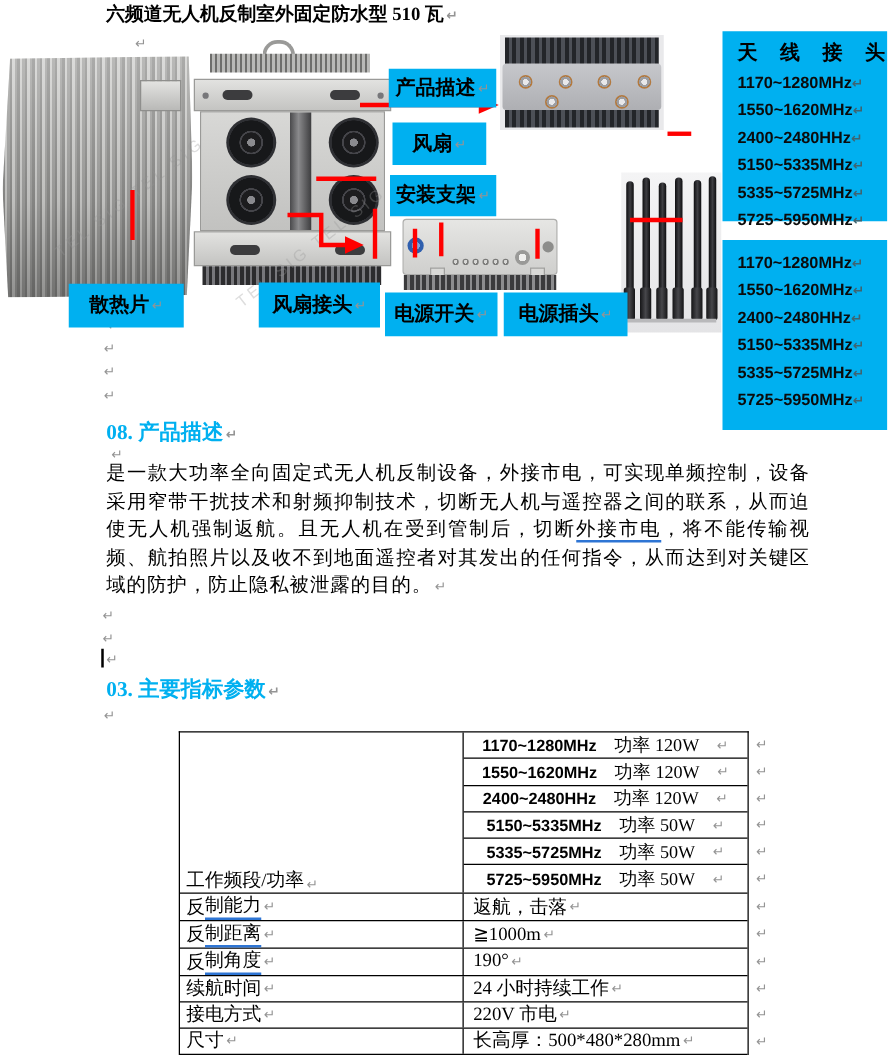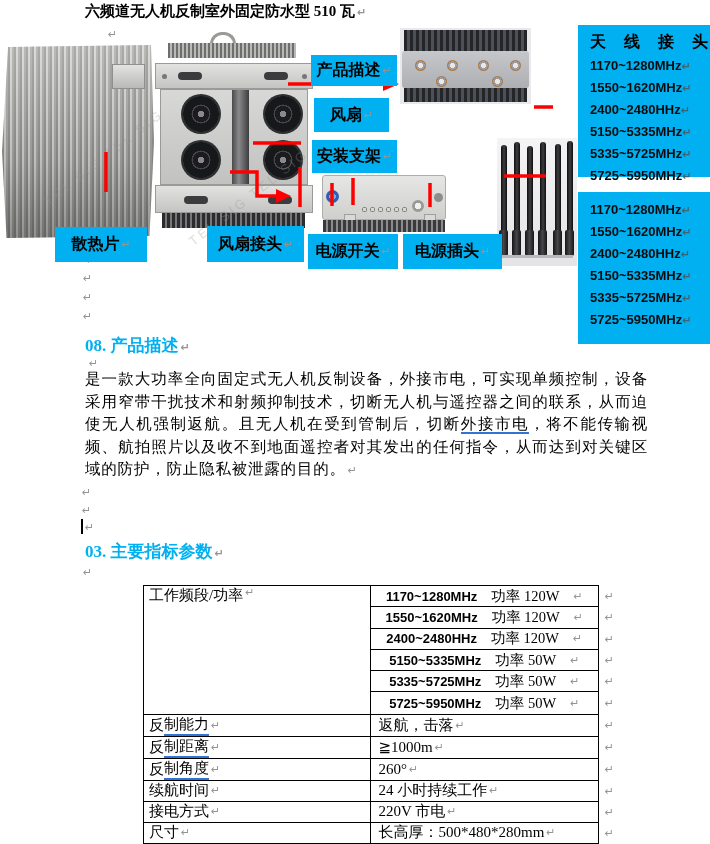--- a/index.html
+++ b/index.html
@@ -85,21 +85,21 @@
   .ib-line .pilcrow { color:#3f6470; }
 
   
   .sec-heading { position:absolute; left:85px; color:#00b0f0; font-weight:bold; font-size:17px; font-family:"Liberation Serif",serif; white-space:nowrap; }
   .paragraph { position:absolute; left:85px; top:368px; width:563px; font-size:15.5px; line-height:22.5px; letter-spacing:.8px; text-align:justify; }
   .gram-underline { border-bottom:2px solid #2e75d4; }
 
   
   .spec-table { position:absolute; left:143px; top:585px; width:456px; border:1px solid #000; border-bottom:none; font-size:15px; z-index:2; }
   .freq-block { display:flex; border-bottom:1px solid #000; }
-  .fb-left { width:227px; border-right:1px solid #000; display:flex; align-items:flex-start; padding-left:5px; }
+  .fb-left { width:227px; border-right:1px solid #000; display:flex; align-items:flex-end; padding-left:5px; }
   .fb-right { width:228px; display:flex; flex-direction:column; }
   .freq-row { position:relative; height:21.3px; display:flex; align-items:center; justify-content:center; gap:14px; border-bottom:1px solid #000; }
   .freq-row:last-child { border-bottom:none; }
   .freq-val { font-family:"Liberation Sans",sans-serif; font-weight:bold; font-size:13px; }
   .power-val { font-size:14.5px; }
   .spec-row { position:relative; display:flex; border-bottom:1px solid #000; }
   .sr-label { width:227px; border-right:1px solid #000; display:flex; align-items:center; padding-left:5px; }
   .sr-value { width:228px; display:flex; align-items:center; padding-left:8px; }
   .outmark { position:absolute; right:-16px; top:50%; transform:translateY(-50%); }
 </style>
@@ -344,21 +344,21 @@
         </div>
       <span class="pilcrow outmark">↵</span>
     </div>
     <div class="spec-row" style="height:22px;">
       <div class="sr-label">
           <span>反</span>
           <span class="gram-underline">制角度</span>
           <span class="pilcrow inline">↵</span>
         </div>
       <div class="sr-value">
-          <span>260°</span>
+          <span>190°</span>
           <span class="pilcrow inline">↵</span>
         </div>
       <span class="pilcrow outmark">↵</span>
     </div>
     <div class="spec-row" style="height:21px;">
       <div class="sr-label">
           <span>续航时间</span>
           <span class="pilcrow inline">↵</span>
         </div>
       <div class="sr-value">

